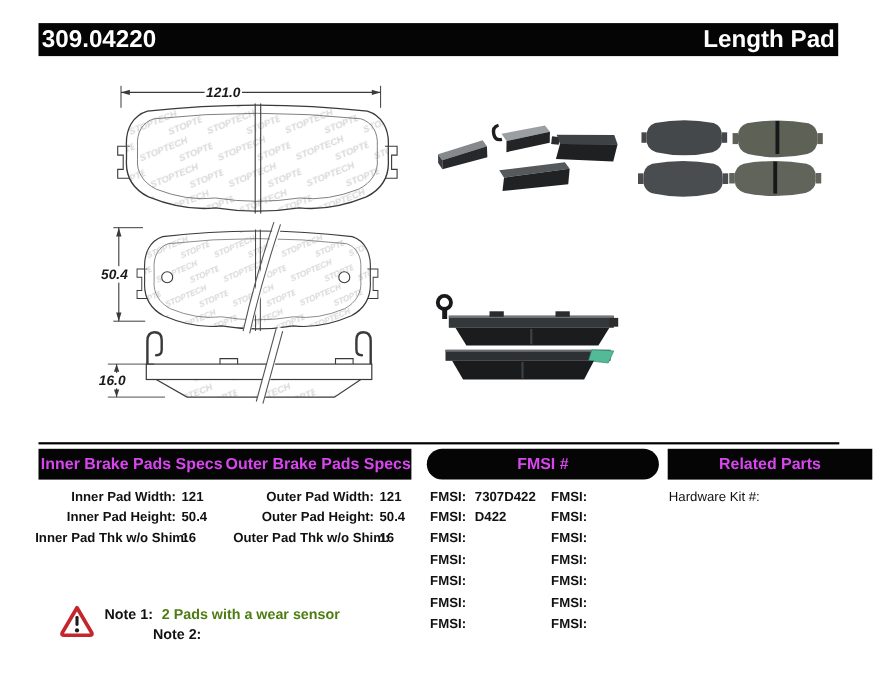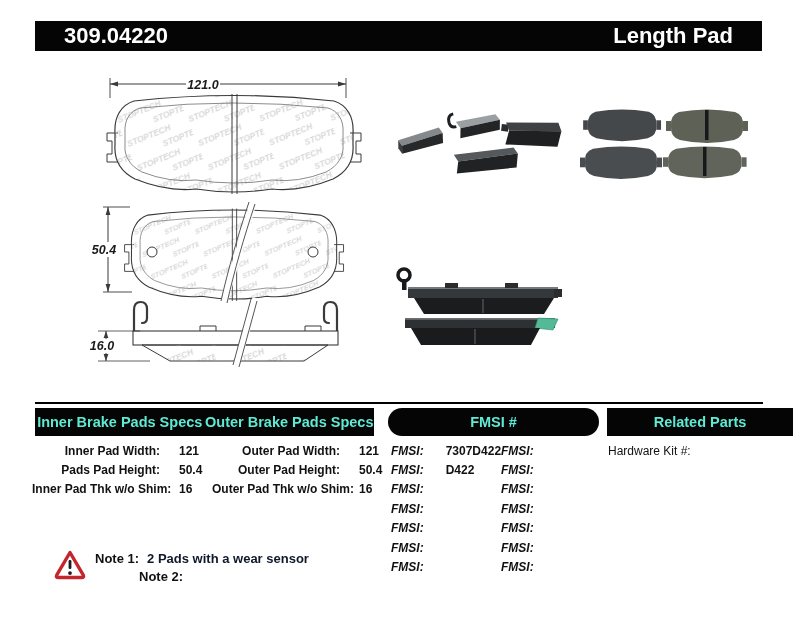--- a/index.html
+++ b/index.html
@@ -2,51 +2,51 @@
 <html><head>
 <meta charset="utf-8">
 <style>
   html,body{margin:0;padding:0;background:#fff;}
   #page{position:relative;width:800px;height:619px;background:#fff;
         font-family:"Liberation Sans",sans-serif;overflow:hidden;color:#111;}
 
   
   .topbar{position:absolute;left:35px;top:21px;width:727px;height:30px;
           background:#050505;color:#fff;display:flex;justify-content:space-between;
-          align-items:center;padding:0 29px;box-sizing:border-box;
+          align-items:center;padding:0 3px;box-sizing:border-box;
           font-size:22px;font-weight:bold;}
 
   
   .drawings{position:absolute;left:0;top:0;width:400px;height:400px;}
   .photos{position:absolute;left:390px;top:90px;width:380px;height:290px;}
 
   .dimtext{font:italic bold 12.5px "Liberation Sans",sans-serif;fill:#1a1a1a;}
 
   
   .rule{position:absolute;left:35px;top:402px;width:728px;height:2px;background:#000;}
-  .thead{position:absolute;top:408px;height:28px;background:#050505;color:#5eead4;
+  .thead{position:absolute;top:408px;height:28px;background:#050505;color:#d946ef;
          display:flex;align-items:center;justify-content:center;
          font-size:14.5px;font-weight:bold;}
   .thead .half{flex:1;text-align:center;}
   .speccol{position:absolute;top:441px;}
   .spec-row{display:flex;height:19.4px;align-items:center;
-            font-size:12px;font-weight:bold;white-space:nowrap;gap:14px;}
+            font-size:12px;font-weight:bold;white-space:nowrap;}
   .spec-label{display:inline-block;width:128px;text-align:right;}
   .spec-value{margin-left:5px;}
-  .fmsi-label{display:inline-block;font-style:italic;}
+  .fmsi-label{display:inline-block;}
   .fmsi-value{margin-left:8px;}
   .rel-row{font-size:12px;font-weight:normal;height:19.4px;display:flex;align-items:center;}
   .rel-value{margin-left:5px;}
 
   
   .warnicon{position:absolute;left:54px;top:549px;width:32px;height:31px;}
   .note{position:absolute;left:95px;font-size:13px;font-weight:bold;white-space:nowrap;}
   .note1{top:551px;}
   .note2{top:569px;margin-left:44px;}
-  .note-red{color:#0f172a;margin-left:8px;text-align:right;}
+  .note-red{color:#4d7c0f;margin-left:8px;text-align:right;}
 </style>
 </head>
 <body>
 
 <div id="page">
 
   <div class="topbar">
     <span>309.04220</span>
     <span>Length Pad</span>
   </div>
@@ -178,21 +178,21 @@
   </div>
   <div class="thead" style="left:388px;width:211px;border-radius:14px;">FMSI #</div>
   <div class="thead" style="left:607px;width:186px;">Related Parts</div>
 
   <div class="speccol" style="left:32px;">
     <div class="spec-row">
         <span class="spec-label">Inner Pad Width:</span>
         <span class="spec-value">121</span>
       </div>
     <div class="spec-row">
-        <span class="spec-label">Pads Pad Height:</span>
+        <span class="spec-label">Inner Pad Height:</span>
         <span class="spec-value">50.4</span>
       </div>
     <div class="spec-row">
         <span class="spec-label">Inner Pad Thk w/o Shim:</span>
         <span class="spec-value">16</span>
       </div>
   </div>
 
   <div class="speccol" style="left:212px;">
     <div class="spec-row">

